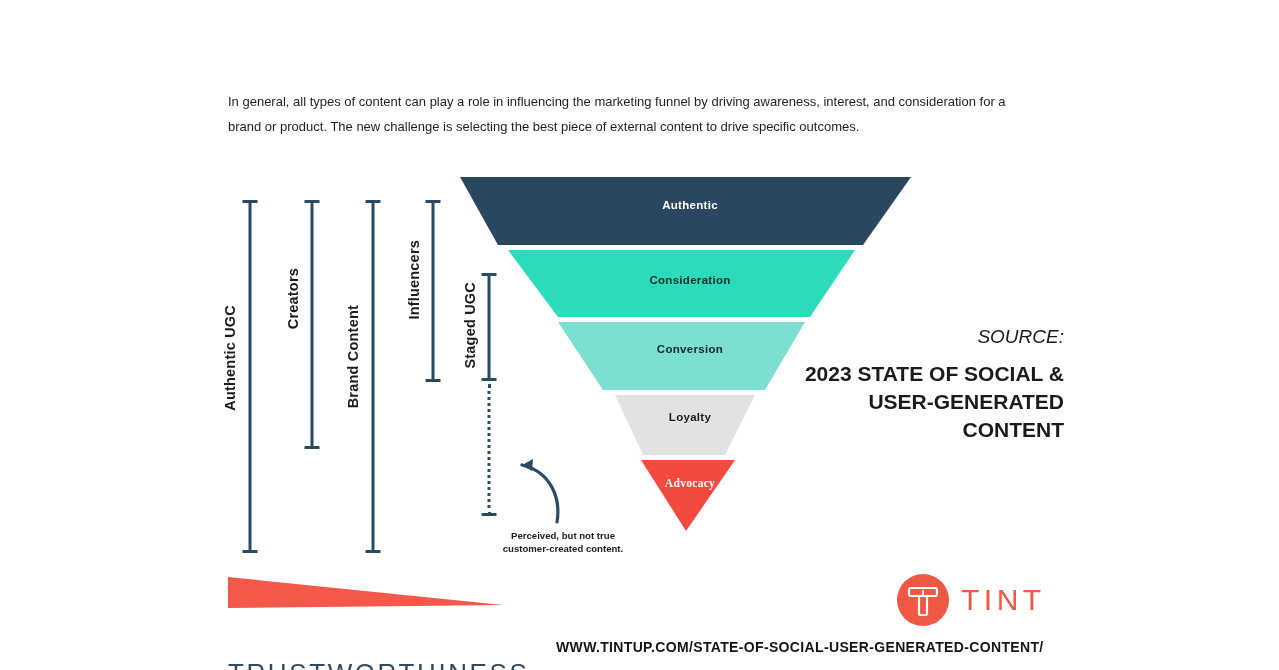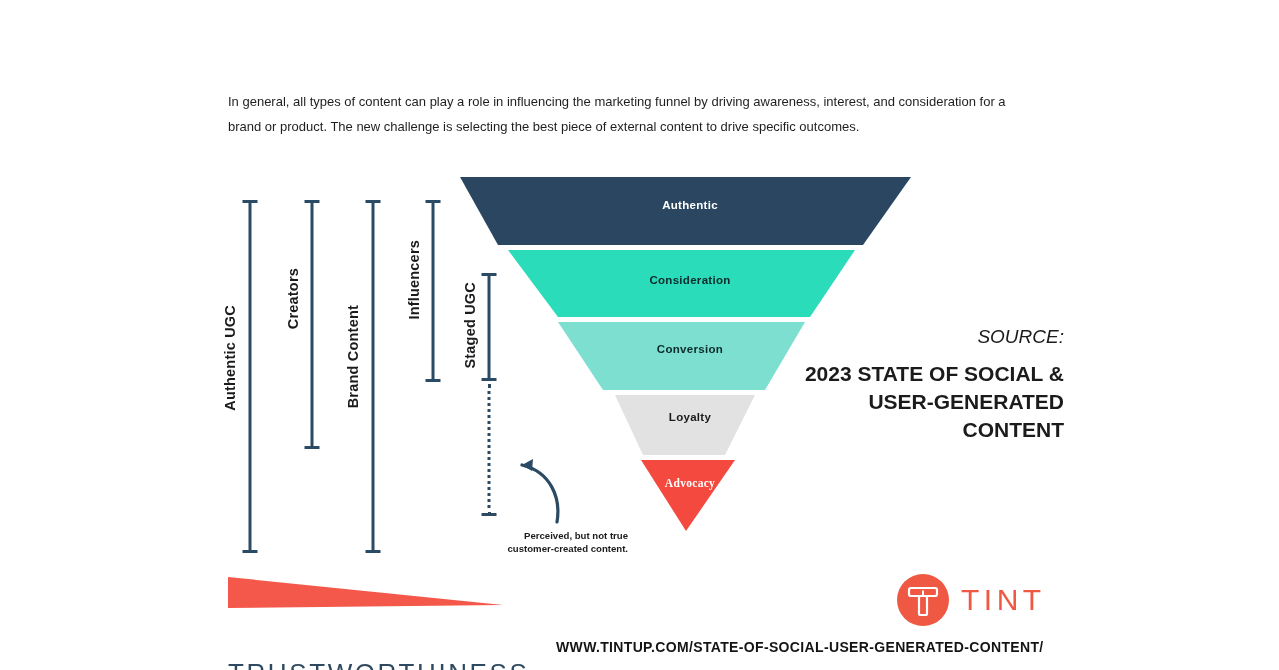--- a/index.html
+++ b/index.html
@@ -57,21 +57,21 @@
     position: absolute;
     writing-mode: vertical-rl; transform: rotate(180deg);
     font-size: 14.5px; font-weight: bold; color: #1b1b1b;
     letter-spacing: 0.2px; white-space: nowrap;
   }
 
   
   .annot-arrow { position: absolute; left: 505px; top: 452px; width: 62px; height: 72px; }
   .annot-text {
     position: absolute; left: 498px; top: 530px; width: 130px;
-    text-align: right; font-size: 9.6px; line-height: 12.6px;
+    text-align: center; font-size: 9.6px; line-height: 12.6px;
     font-weight: bold; color: #1b1b1b;
   }
 
   
   .source-lbl {
     position: absolute; left: 830px; top: 326px; width: 234px;
     text-align: right; font-style: italic; font-size: 19px; color: #1b1b1b;
   }
   .source-body {
     position: absolute; left: 800px; top: 360px; width: 264px;

